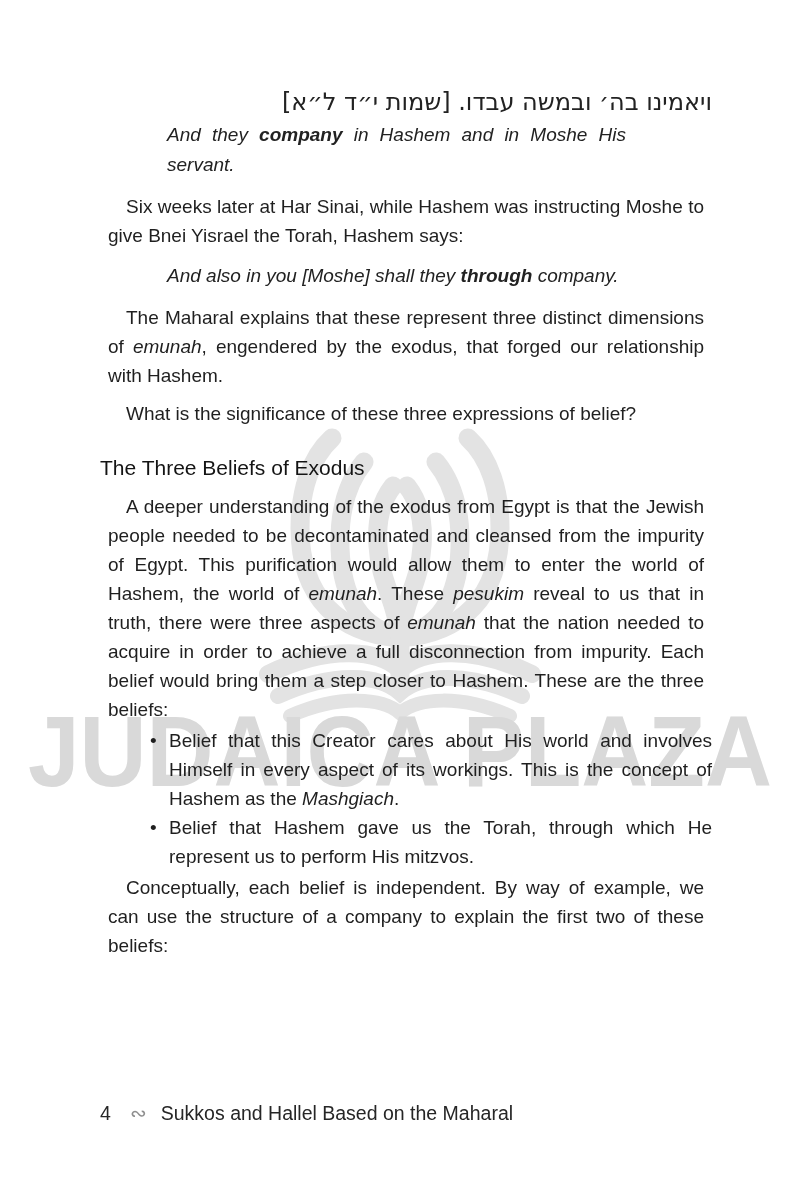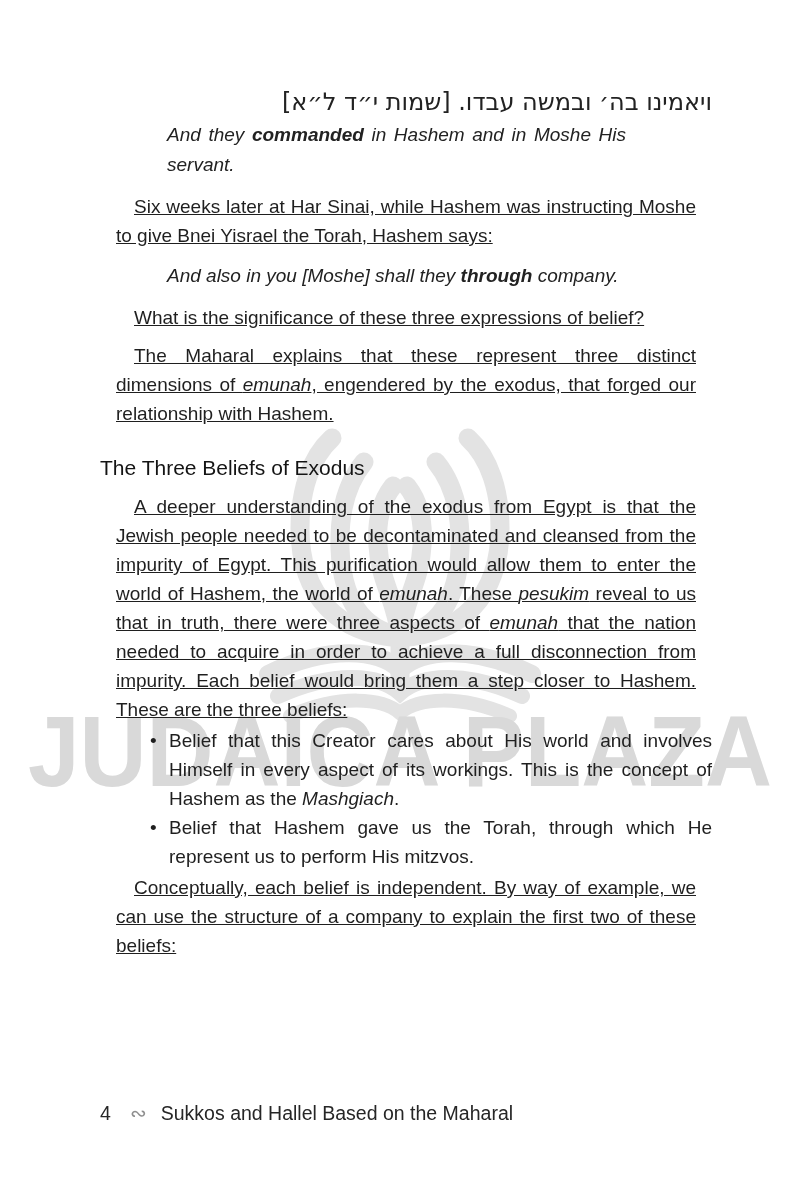--- a/index.html
+++ b/index.html
@@ -27,25 +27,24 @@
     color:#222;
   }
   .translation{
     margin:2px 86px 0 67px;
     font-style:italic;
     font-size:19px;line-height:30px;
     text-align:justify;
     color:#222;
   }
   p.body{
-    margin:9px 16px;
+    margin:9px 8px;
     font-size:19px;line-height:29px;
     text-align:justify;
     text-indent:18px;
-    text-decoration:underline;
   }
   h2.section{
     margin:27px 0 11px 0;
     font-size:21px;line-height:26px;
     font-weight:normal;color:#141414;
     text-indent:0;
   }
   ul.beliefs{
     list-style:none;
     margin:2px 0 2px 48px;padding:0;
@@ -103,32 +102,32 @@
   </svg>
 
   <svg class="wm-banner" width="752" height="96" viewBox="0 0 752 96">
     <text x="2" y="82" textLength="744" lengthAdjust="spacingAndGlyphs" font-family="Liberation Sans, sans-serif" font-weight="bold" font-size="100" fill="#d9d9d9">JUDAICA PLAZA</text>
   </svg>
 
   <div class="column">
 
     <div class="quote">
       <div class="hebrew">ויאמינו בה׳ ובמשה עבדו. [שמות י״ד ל״א]</div>
-      <div class="translation"><span>And they </span><span class="run-bold">commanded</span><span> in Hashem and in Moshe His servant.</span></div>
+      <div class="translation"><span>And they </span><span class="run-bold">company</span><span> in Hashem and in Moshe His servant.</span></div>
     </div>
 
     <p class="body"><span>Six weeks later at Har Sinai, while Hashem was instructing Moshe to give Bnei Yisrael the Torah, Hashem says:</span></p>
 
     <div class="quote" style="margin-top:11px;">
       <div class="translation"><span>And also in you [Moshe] shall they </span><span class="run-bold">through</span><span> company.</span></div>
     </div>
 
+    <p class="body"><span>The Maharal explains that these represent three distinct dimensions of </span><span class="run-em">emunah</span><span>, engendered by the exodus, that forged our relationship with Hashem.</span></p>
+
     <p class="body"><span>What is the significance of these three expressions of belief?</span></p>
-
-    <p class="body"><span>The Maharal explains that these represent three distinct dimensions of </span><span class="run-em">emunah</span><span>, engendered by the exodus, that forged our relationship with Hashem.</span></p>
 
     <h2 class="section">The Three Beliefs of Exodus</h2>
 
     <p class="body" style="margin-bottom:2px;"><span>A deeper understanding of the exodus from Egypt is that the Jewish people needed to be decontaminated and cleansed from the impurity of Egypt. This purification would allow them to enter the world of Hashem, the world of </span><span class="run-em">emunah</span><span>. These </span><span class="run-em">pesukim</span><span> reveal to us that in truth, there were three aspects of </span><span class="run-em">emunah</span><span> that the nation needed to acquire in order to achieve a full disconnection from impurity. Each belief would bring them a step closer to Hashem. These are the three beliefs:</span></p>
 
     <ul class="beliefs">
       <li><span>Belief that this Creator cares about His world and involves Himself in every aspect of its workings. This is the concept of Hashem as the </span><span class="run-em">Mashgiach</span><span>.</span></li>
       <li><span>Belief that Hashem gave us the Torah, through which He represent us to perform His mitzvos.</span></li>
     </ul>
 

